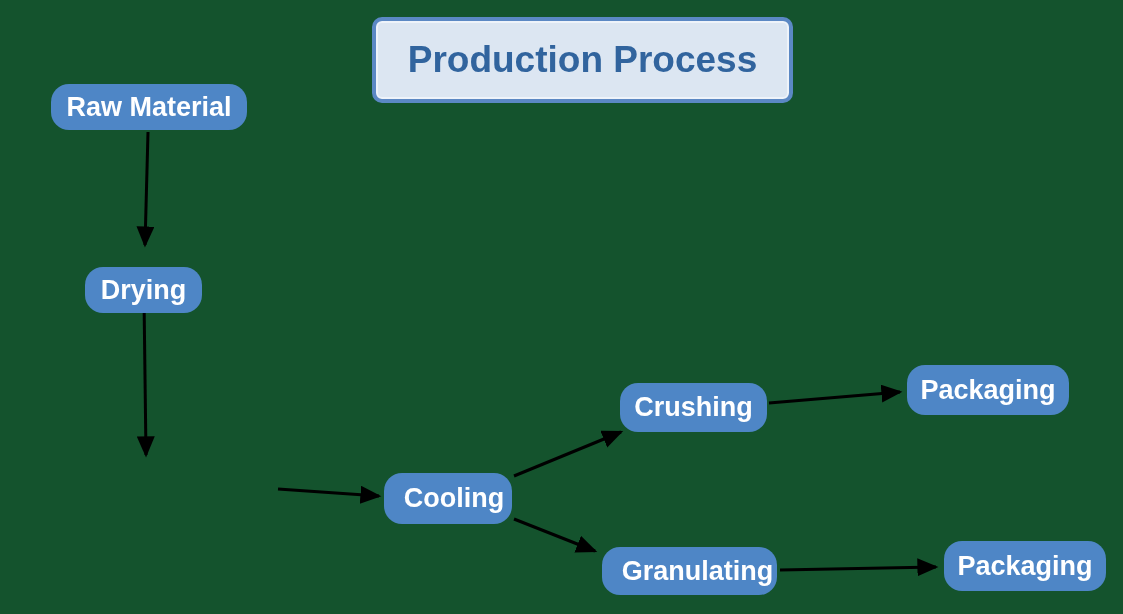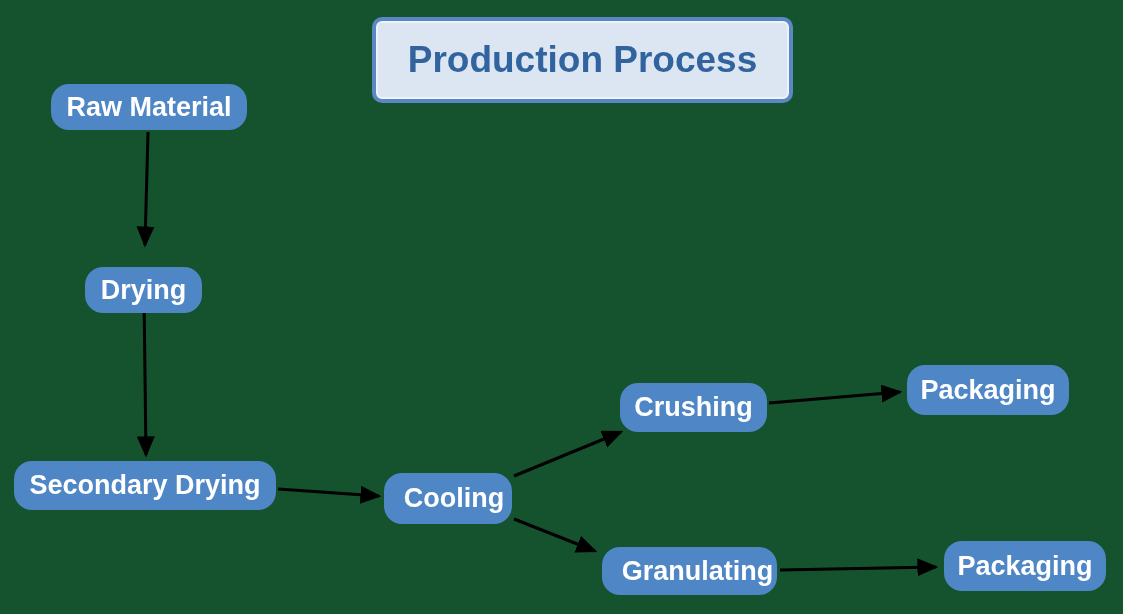--- a/index.html
+++ b/index.html
@@ -92,23 +92,20 @@
   </div>
 
   <div class="node node-raw-material">
     <span>Raw Material</span>
   </div>
 
   <div class="node node-drying">
     <span>Drying</span>
   </div>
 
-  <div class="node node-secondary-drying">
-    <span>Secondary Drying</span>
-  </div>
 
   <div class="node node-cooling">
     <span>Cooling</span>
   </div>
 
   <div class="node node-crushing">
     <span>Crushing</span>
   </div>
 
   <div class="node node-packaging-top">

